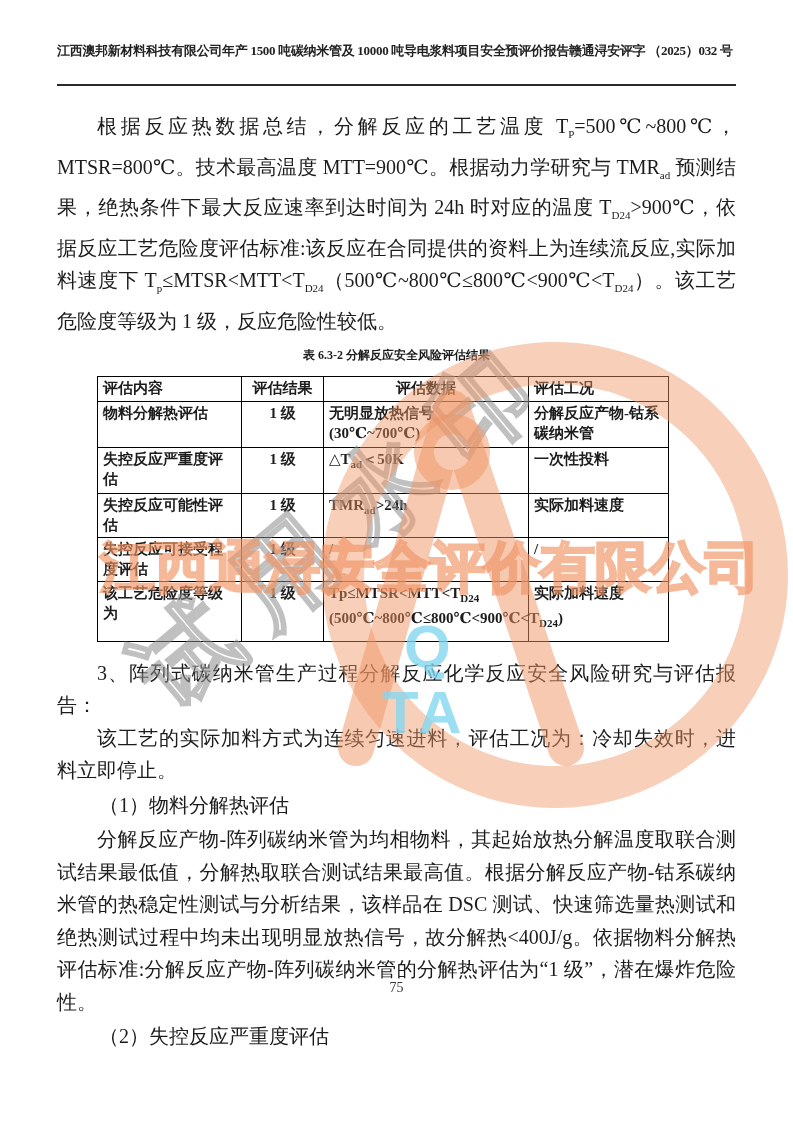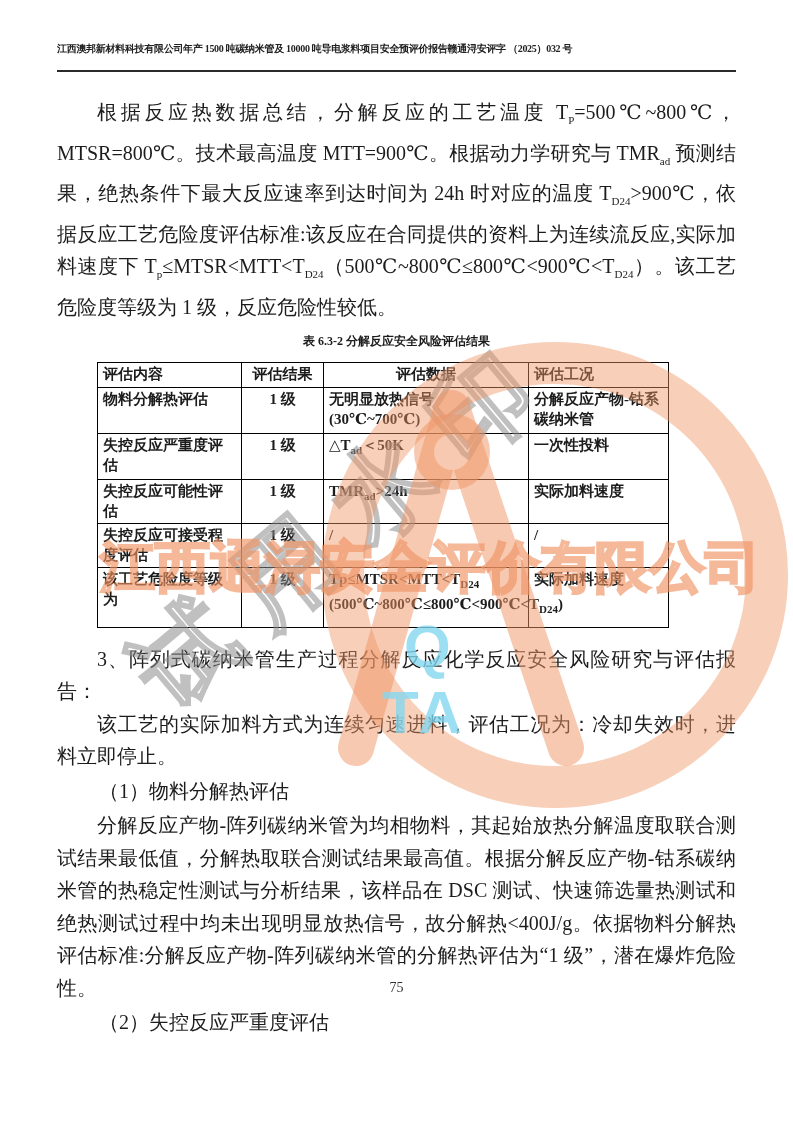--- a/index.html
+++ b/index.html
@@ -11,26 +11,26 @@
     font-family:"Liberation Serif","DejaVu Serif",serif;
     color:#1c1c1c;
     overflow:hidden;
   }
   .content{
     position:absolute;
     left:57px;top:42px;
     width:679px;
   }
   .doc-header{
-    font-size:10px;
+    font-size:13px;
     font-weight:bold;
     letter-spacing:-0.3px;
     white-space:nowrap;
     overflow:hidden;
-    padding-bottom:14px;
+    padding-bottom:24px;
     border-bottom:2px solid #2a2a2a;
     color:#222;
   }
   .body-text{
     margin-top:24px;
     font-size:20px;
     line-height:32.5px;
   }
   .para{
     text-align:justify;

